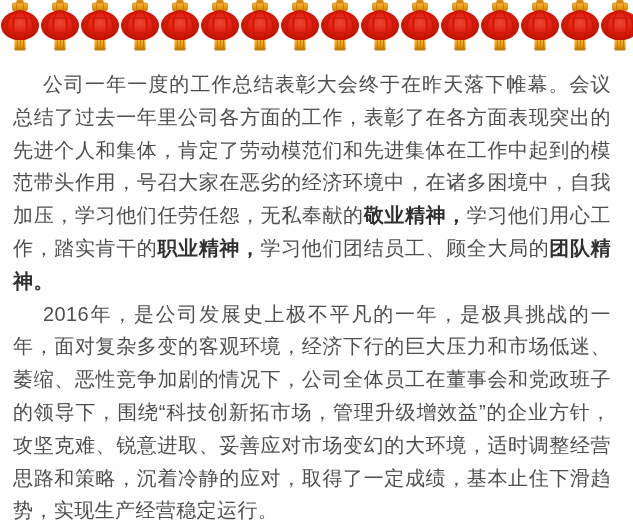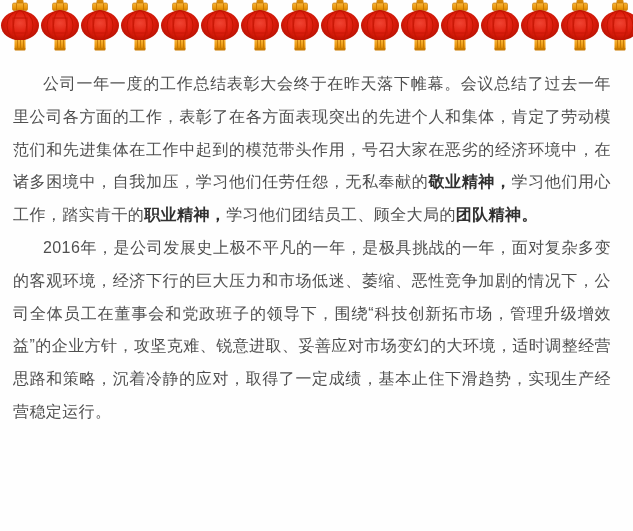--- a/index.html
+++ b/index.html
@@ -18,21 +18,21 @@
   }
   .lantern {
     width: 40px;
     height: 52px;
     flex: 0 0 40px;
   }
   .content {
     margin-top: 16px;
     padding-left: 13px;
     padding-right: 22px;
-    font-size: 16px;
+    font-size: 20px;
     line-height: 32.8px;
     letter-spacing: 0.4px;
     color: #4f4f4f;
     text-align: justify;
   }
   .content p {
     margin: 0;
     text-indent: 30px;
   }
   .content .b {

